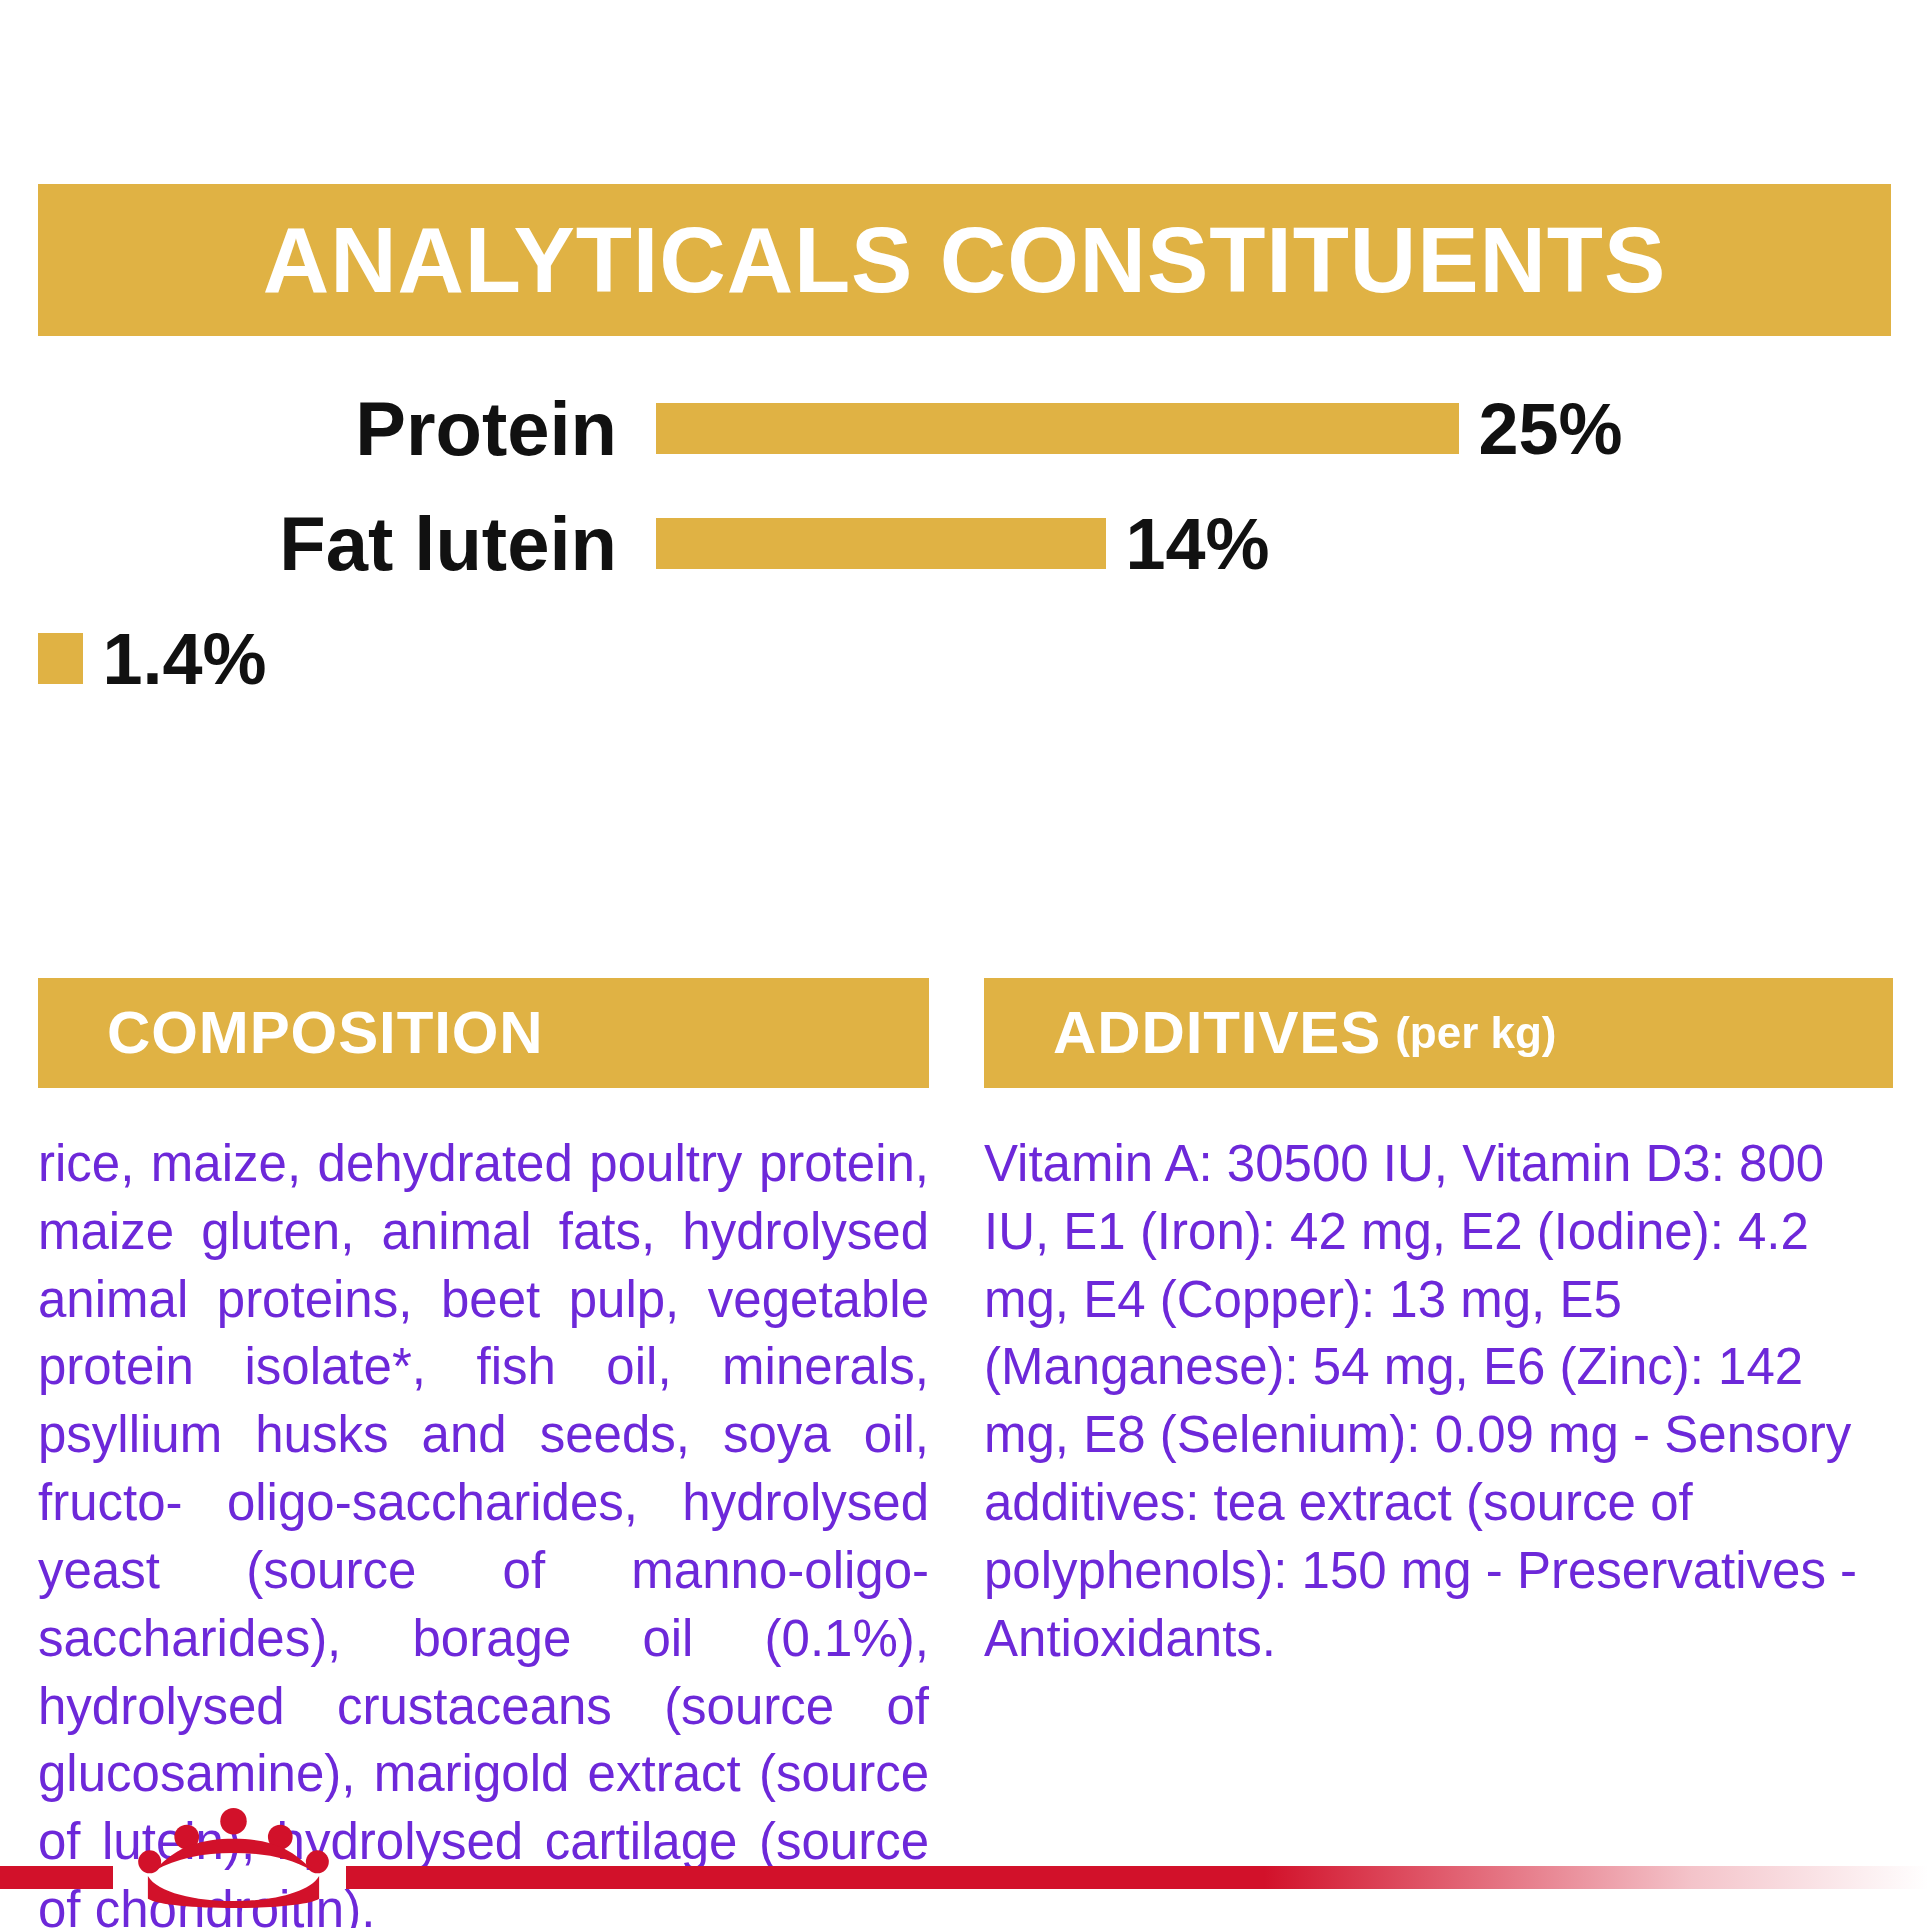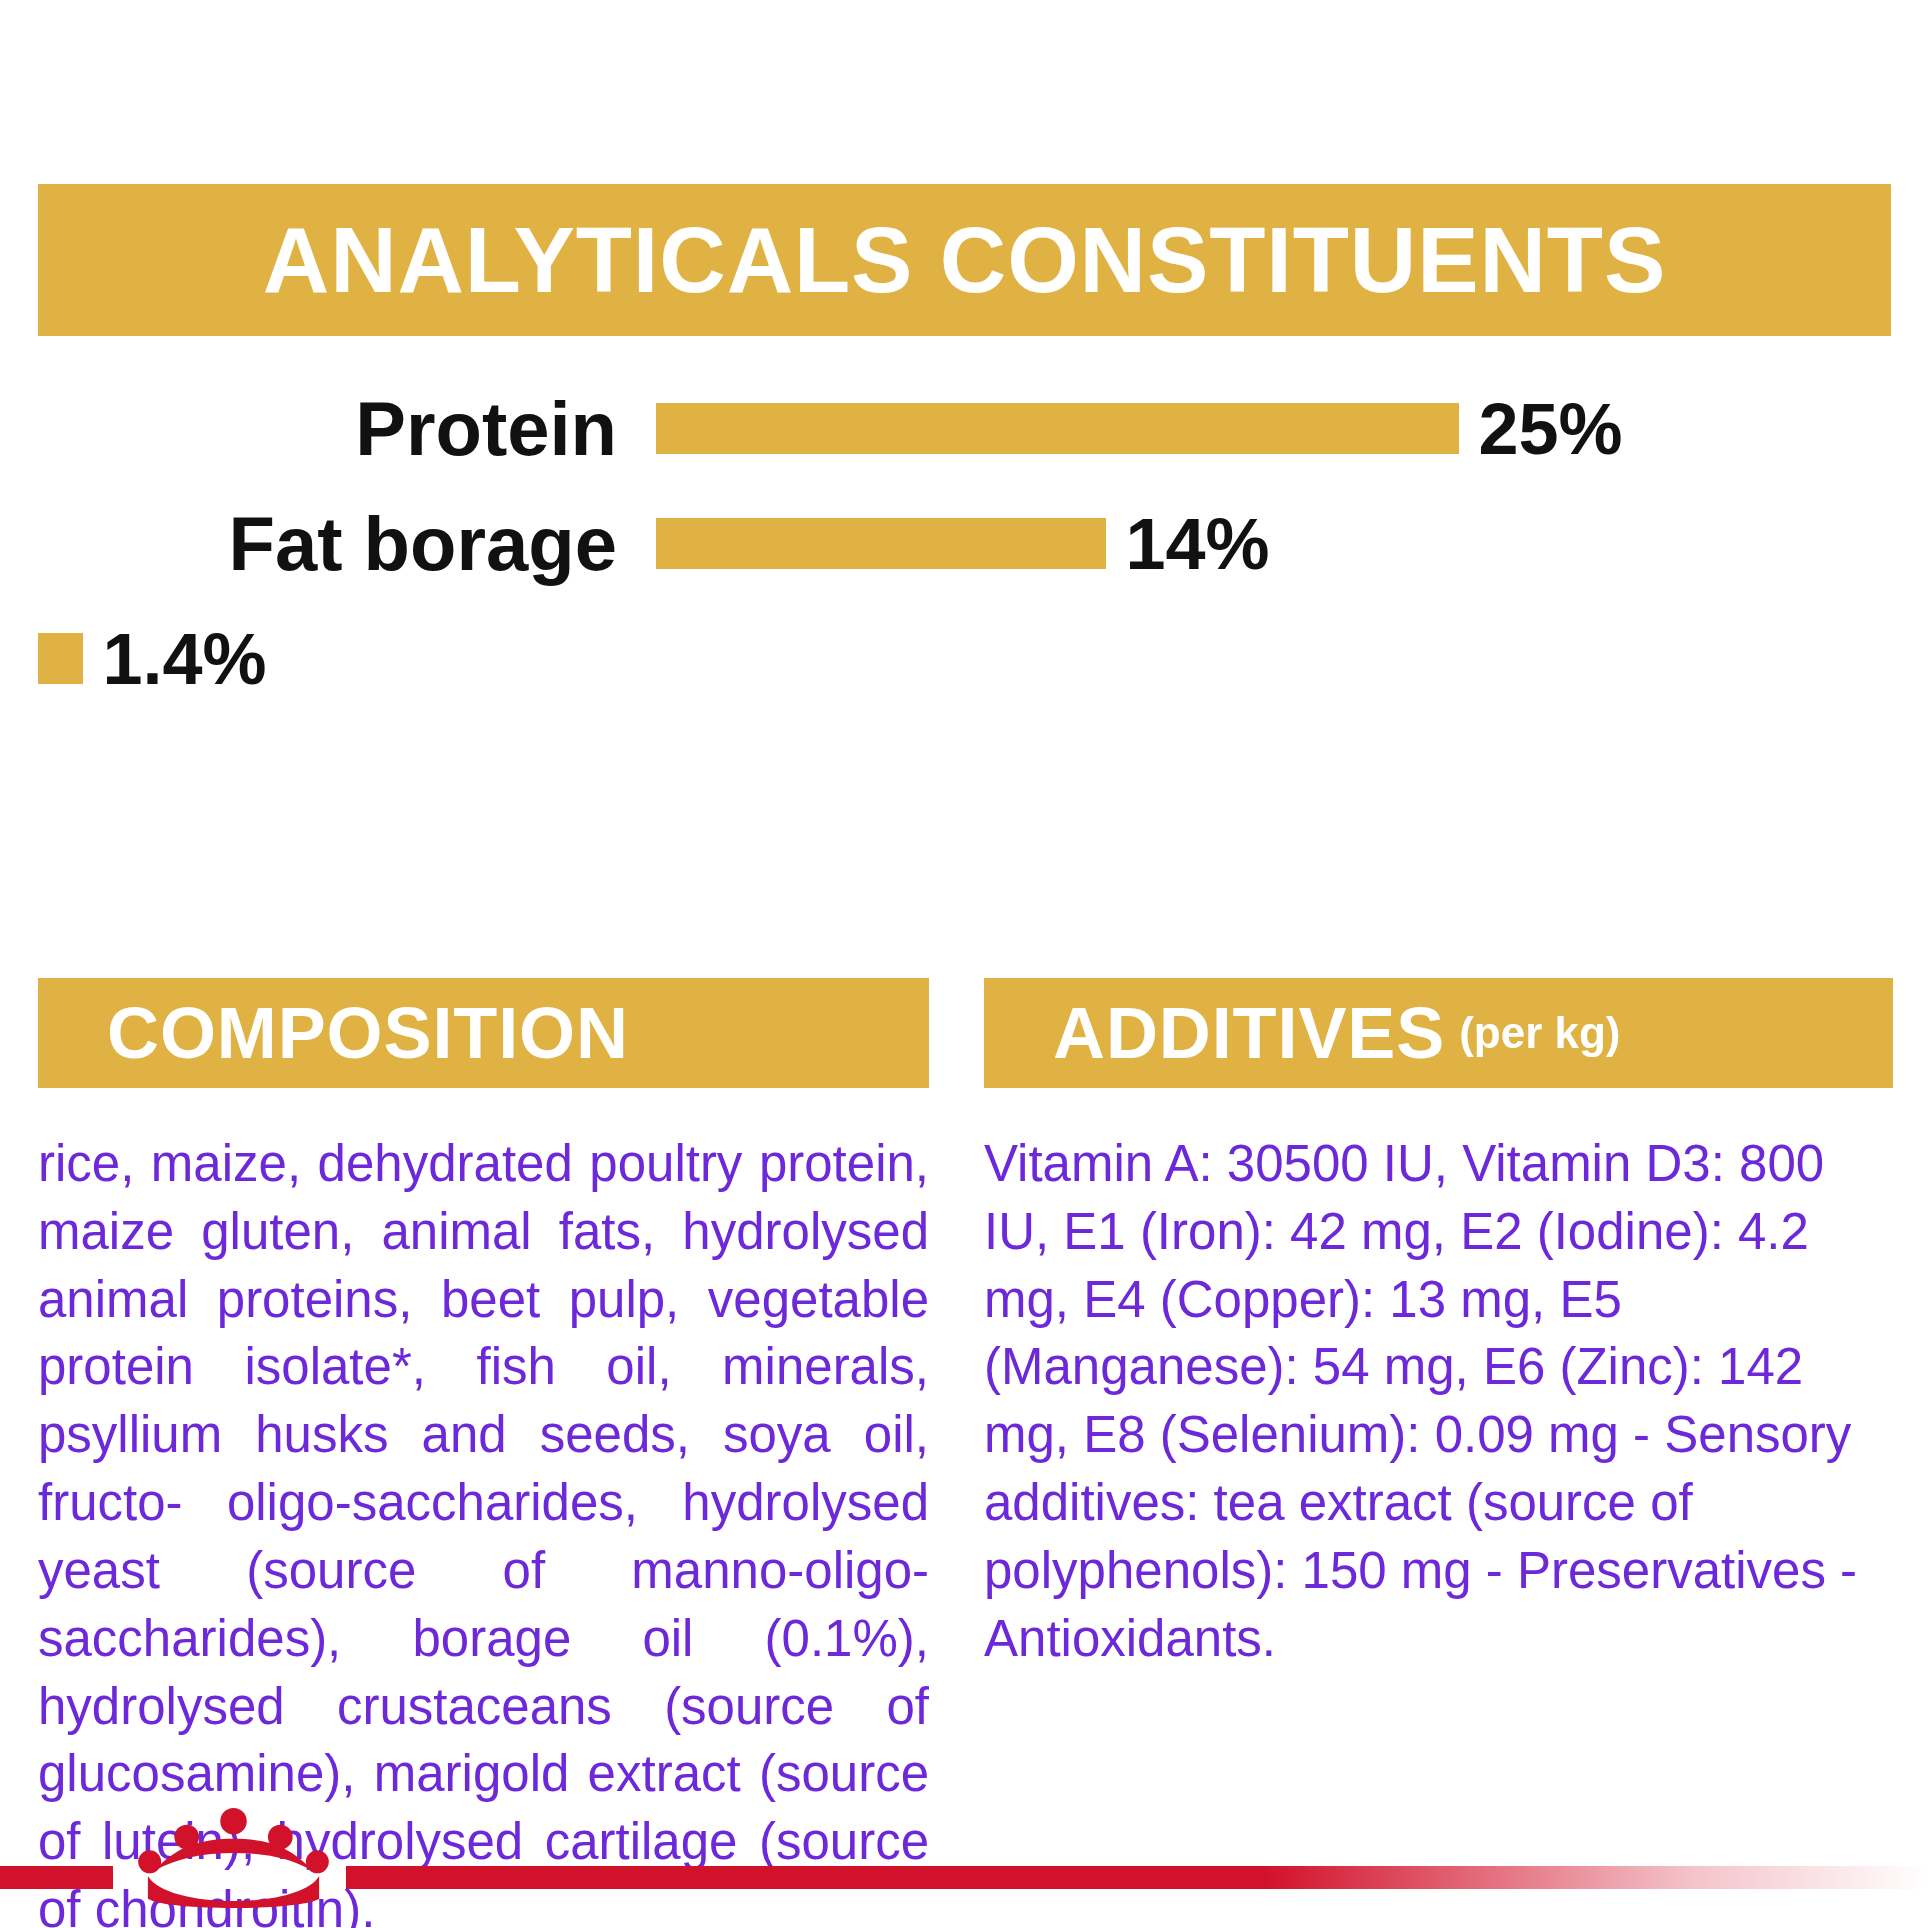--- a/index.html
+++ b/index.html
@@ -93,21 +93,21 @@
     height: 110px;
     display: flex;
     align-items: center;
     padding-left: 69px;
     box-sizing: border-box;
   }
   #composition-col .sub-band { width: 891px; }
   #additives-col .sub-band   { width: 909px; }
 
   .sub-band .band-title {
-    font-size: 72px;
+    font-size: 60px;
     line-height: 1;
   }
   .band-suffix {
     color: #ffffff;
     font-weight: bold;
     font-size: 44px;
     margin-left: 14px;
     line-height: 1;
   }
 
@@ -164,21 +164,21 @@
 
   <div class="constituents">
 
     <div class="const-row">
       <span class="const-label">Protein</span>
       <span class="const-bar" id="bar-0" style="width: 803px;"></span>
       <span class="const-value">25%</span>
     </div>
 
     <div class="const-row">
-      <span class="const-label">Fat borage</span>
+      <span class="const-label">Fat lutein</span>
       <span class="const-bar" id="bar-1" style="width: 450px;"></span>
       <span class="const-value">14%</span>
     </div>
 
     <div class="const-row">
       <span class="const-bar" id="bar-2" style="width: 45px;"></span>
       <span class="const-value">1.4%</span>
     </div>
 
   </div>

